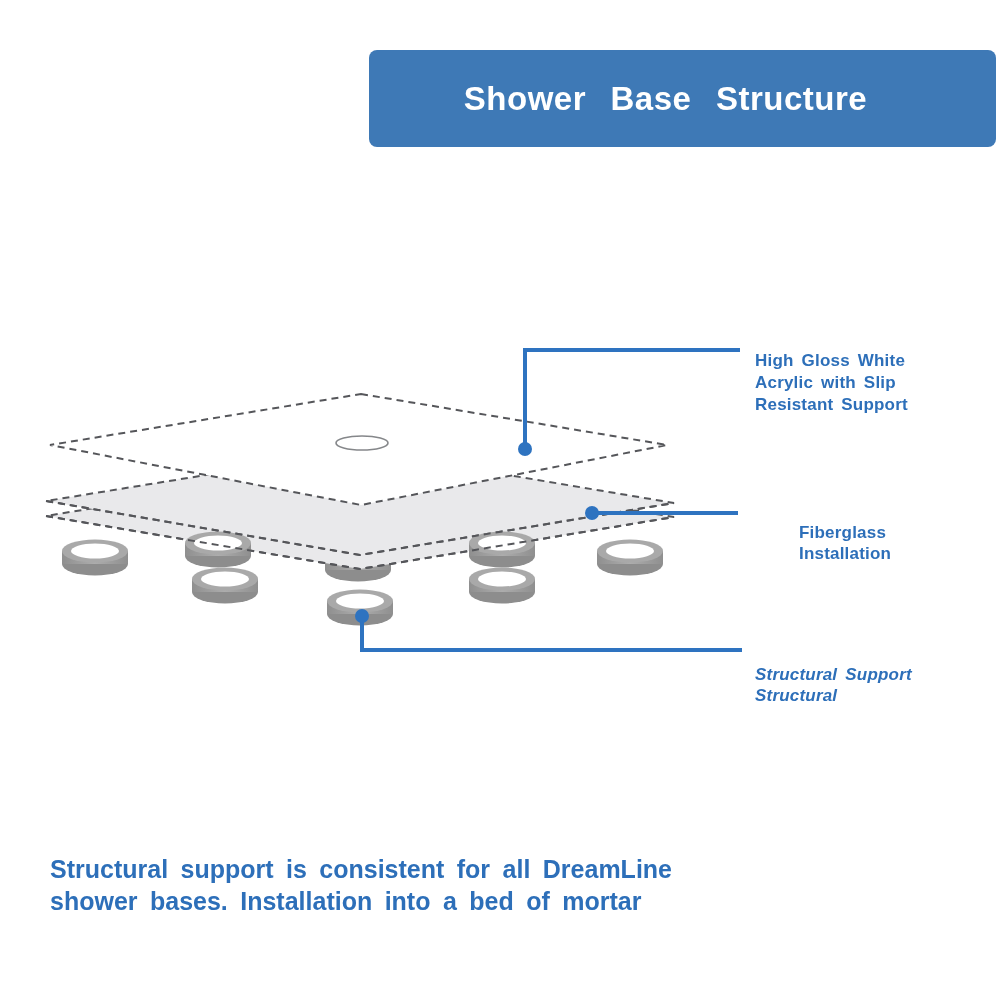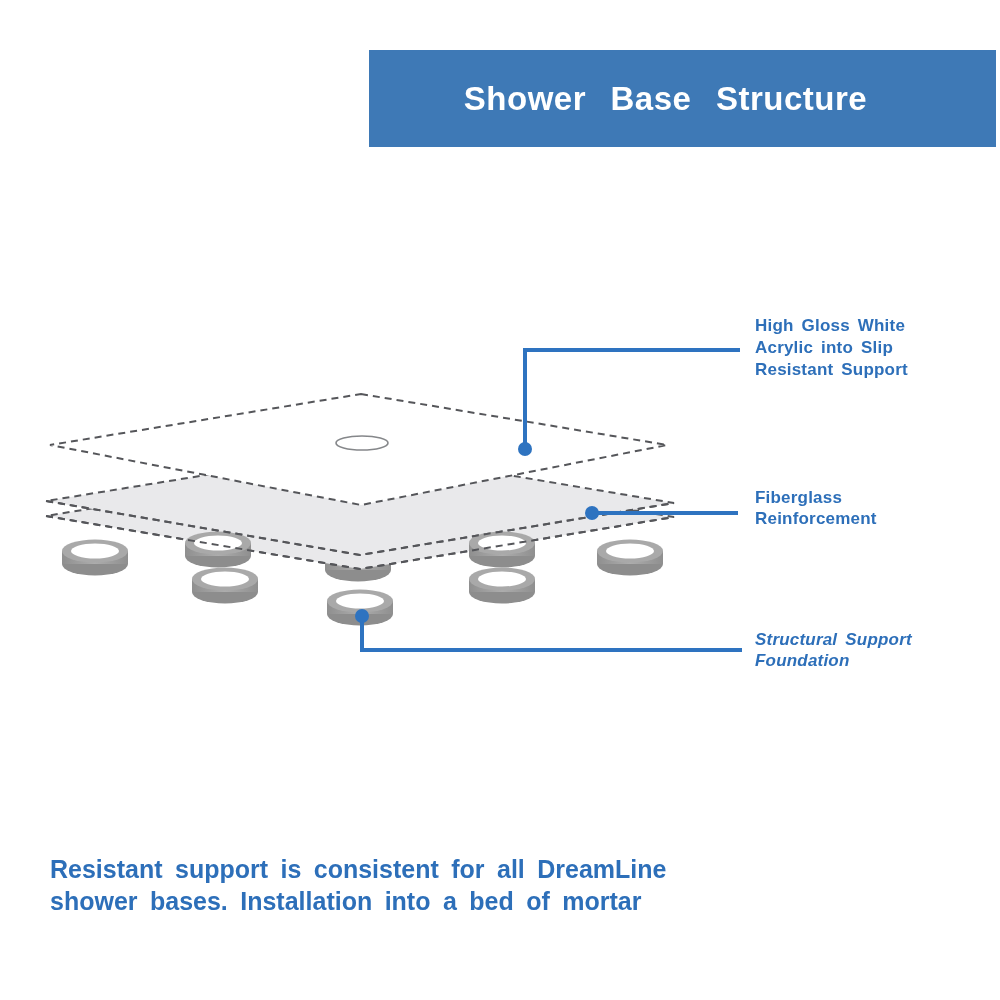--- a/index.html
+++ b/index.html
@@ -1,28 +1,28 @@
 <!DOCTYPE html>
 <html style="--header_bg: #3e79b6; --header_text: #ffffff; --accent_blue: #2d6fb9; --leader_blue: #2e73c0; --slab_fill: #e9e9eb; --dash_gray: #55565a; --ring_gray: #9b9b9b;"><head>
 <meta charset="utf-8">
 <style>
   html,body{margin:0;padding:0;background:#fff;}
   .page{position:relative;width:1000px;height:1000px;background:#fff;overflow:hidden;
         font-family:"Liberation Sans",sans-serif;}
   .title-bar{position:absolute;left:369px;top:50px;width:627px;height:97px;
              background:var(--header_bg);display:flex;align-items:center;justify-content:center;
-             padding-right:34px;box-sizing:border-box;}
+             padding-right:34px;box-sizing:border-box;border-radius:8px;}
   .title-bar h1{margin:0;color:var(--header_text);font-size:33px;font-weight:bold;
                 letter-spacing:0.5px;word-spacing:0.45em;}
   .diagram{position:absolute;left:0;top:0;width:1000px;height:1000px;}
   .callout{position:absolute;color:var(--accent_blue);font-weight:bold;font-size:17px;
-           line-height:22px;letter-spacing:0.2px;word-spacing:0.18em;}
+           line-height:22px;letter-spacing:0.2px;word-spacing:0.18em;margin-top:35px;}
   .callout div{white-space:nowrap;}
   #callout-acrylic{left:755px;top:315px;}
-  #callout-fiberglass{left:755px;top:487px;line-height:21px;}
+  #callout-fiberglass{left:799px;top:487px;line-height:21px;}
   #callout-foundation{left:755px;top:629px;line-height:21px;font-style:italic;}
   .footer-note{position:absolute;left:50px;top:853px;color:var(--accent_blue);
                font-weight:bold;font-size:25px;line-height:32px;word-spacing:0.22em;}
   .footer-note div{white-space:nowrap;}
   
   .dashed{stroke:var(--dash_gray);stroke-width:2;stroke-dasharray:7 5;}
   .no-fill{fill:none;}
   .slab-face{fill:var(--slab_fill);}
   .acrylic-face{fill:#ffffff;}
   .drain{fill:#ffffff;stroke:#85878a;stroke-width:1.6;}
@@ -85,32 +85,32 @@
       <path class="leader" d="M738,513 L592,513"></path>
       <circle class="leader-dot" cx="592" cy="513" r="7"></circle>
 
       <path class="leader" d="M362,616 L362,650 L742,650"></path>
       <circle class="leader-dot" cx="362" cy="616" r="7"></circle>
     </g>
   </svg>
 
   <div class="callout" id="callout-acrylic">
     <div>High Gloss White</div>
-    <div>Acrylic into Slip</div>
+    <div>Acrylic with Slip</div>
     <div>Resistant Support</div>
   </div>
 
   <div class="callout" id="callout-fiberglass">
     <div>Fiberglass</div>
-    <div>Reinforcement</div>
+    <div>Installation</div>
   </div>
 
   <div class="callout" id="callout-foundation">
     <div>Structural Support</div>
-    <div>Foundation</div>
+    <div>Structural</div>
   </div>
 
   <div class="footer-note">
-    <div>Resistant support is consistent for all DreamLine</div>
+    <div>Structural support is consistent for all DreamLine</div>
     <div>shower bases. Installation into a bed of mortar</div>
   </div>
 
 </div>
 
 </body></html>

